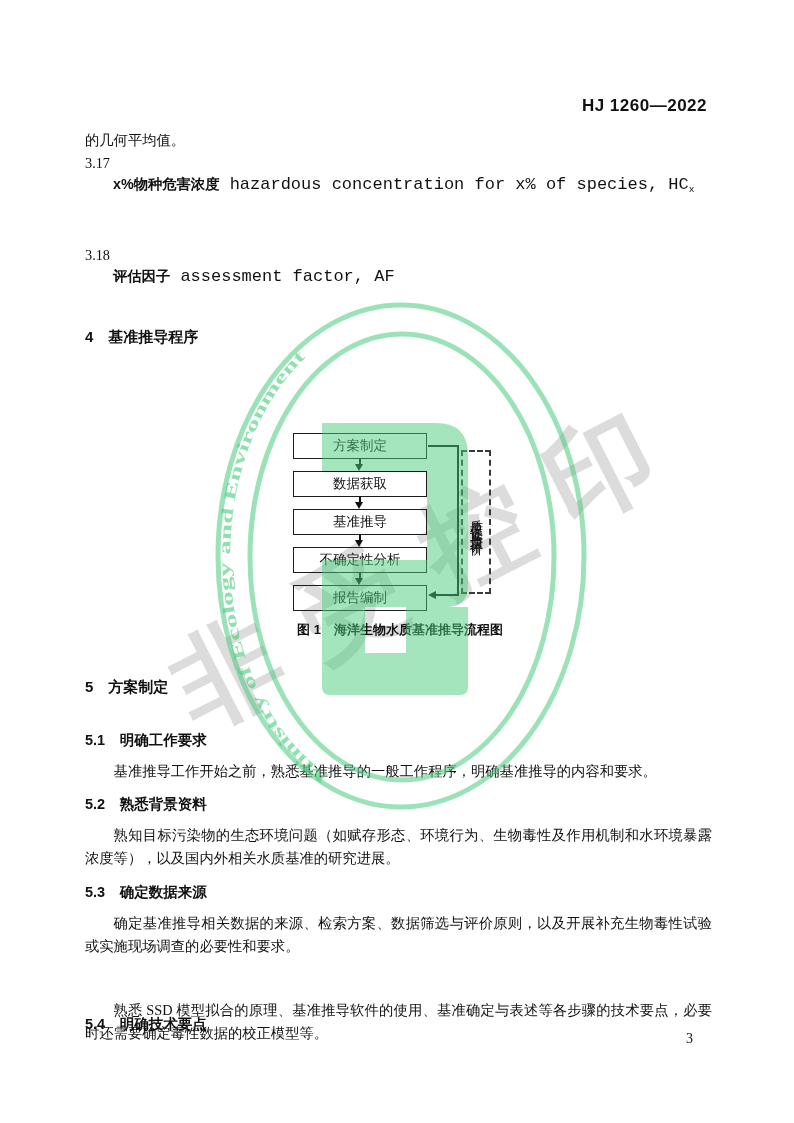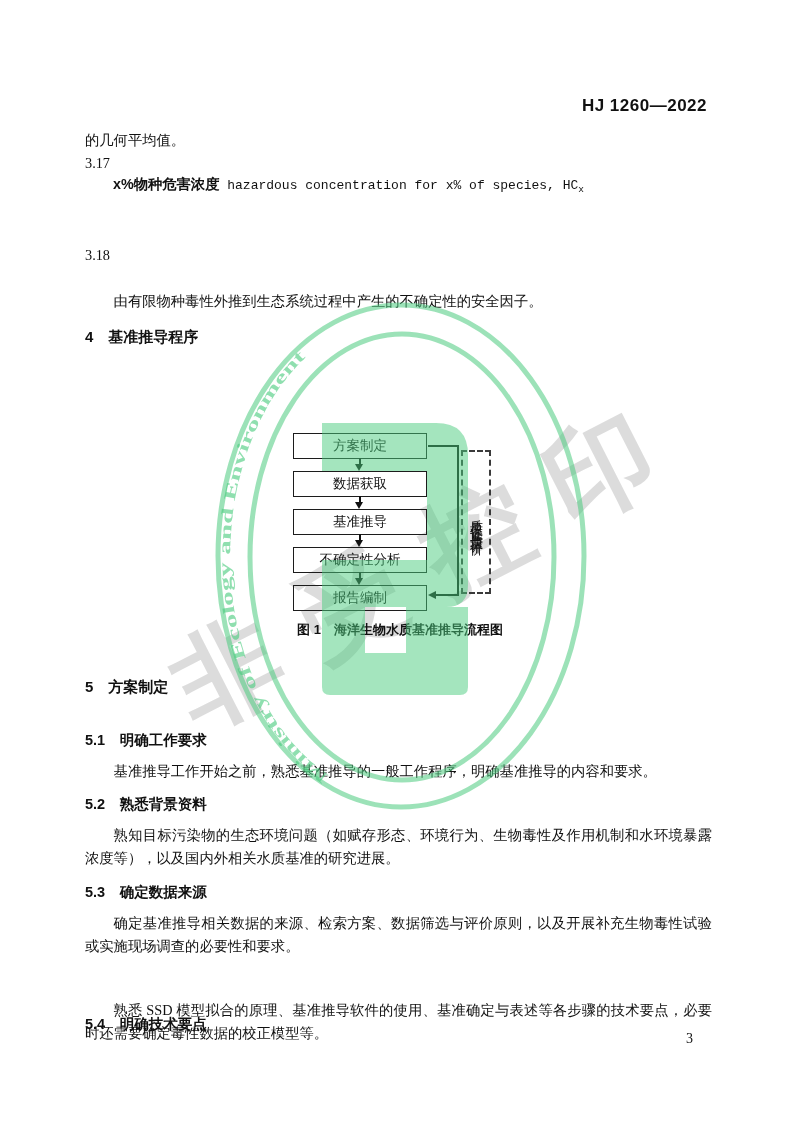--- a/index.html
+++ b/index.html
@@ -7,21 +7,21 @@
         overflow:hidden;font-family:"Liberation Serif","DejaVu Serif",serif;color:#111;}
   .abs{position:absolute;}
   
   .layer-content{position:absolute;inset:0;z-index:10;}
   .std-header{font-family:"Liberation Sans","DejaVu Sans",sans-serif;font-weight:bold;
               font-size:17px;letter-spacing:0.5px;}
   .body-line{font-size:14.3px;line-height:23px;}
   .para{width:627px;font-size:14.3px;line-height:23px;text-align:justify;text-indent:2em;}
   .clause-no{font-size:14.3px;line-height:23px;}
   .term-zh{font-family:"Liberation Sans","DejaVu Sans",sans-serif;font-weight:bold;font-size:14.3px;}
-  .term-en{font-family:"Liberation Mono","DejaVu Sans Mono",monospace;font-size:13px;}
+  .term-en{font-family:"Liberation Mono","DejaVu Sans Mono",monospace;font-size:17px;}
   .term-sub{font-family:"Liberation Mono","DejaVu Sans Mono",monospace;font-size:9.5px;
             vertical-align:-3px;}
   .h-sec{font-family:"Liberation Sans","DejaVu Sans",sans-serif;font-weight:bold;font-size:15px;}
   .h-sub{font-family:"Liberation Sans","DejaVu Sans",sans-serif;font-weight:bold;font-size:14.5px;}
   .page-no{font-size:14px;}
   
   .flow-box{position:absolute;left:293px;width:132px;height:24px;border:1.5px solid #1c1c1c;
             text-align:center;line-height:24px;font-size:13.5px;background:transparent;}
   .arrow-stem{position:absolute;width:2px;background:#111;}
   .arrow-head-down{position:absolute;width:0;height:0;
@@ -66,22 +66,24 @@
 
     <div class="abs clause-no" style="left:85px;top:152px;">3.17</div>
 
     <div class="abs" style="left:113px;top:175px;">
       <span class="term-zh">x%物种危害浓度</span><span class="term-en">  hazardous concentration for x% of species, HC</span><span class="term-sub">x</span>
     </div>
 
 
     <div class="abs clause-no" style="left:85px;top:244px;">3.18</div>
 
+    <div class="abs" style="left:113px;top:267px;">
+      <span class="term-zh">评估因子</span><span class="term-en">  assessment factor, AF</span>
+    </div>
 
-    <div class="abs para" style="left:85px;top:290px;">由有限物种毒性外推到生态系统过程中产生的不确定性的安全因子。</div>
 
     <div class="abs h-sec" style="left:85px;top:328px;">4　基准推导程序</div>
 
 
     <div>
       <div class="flow-box" style="top:433px;">方案制定</div>
       <div class="flow-box" style="top:471px;">数据获取</div>
       <div class="flow-box" style="top:509px;">基准推导</div>
       <div class="flow-box" style="top:547px;">不确定性分析</div>
       <div class="flow-box" style="top:585px;">报告编制</div>

